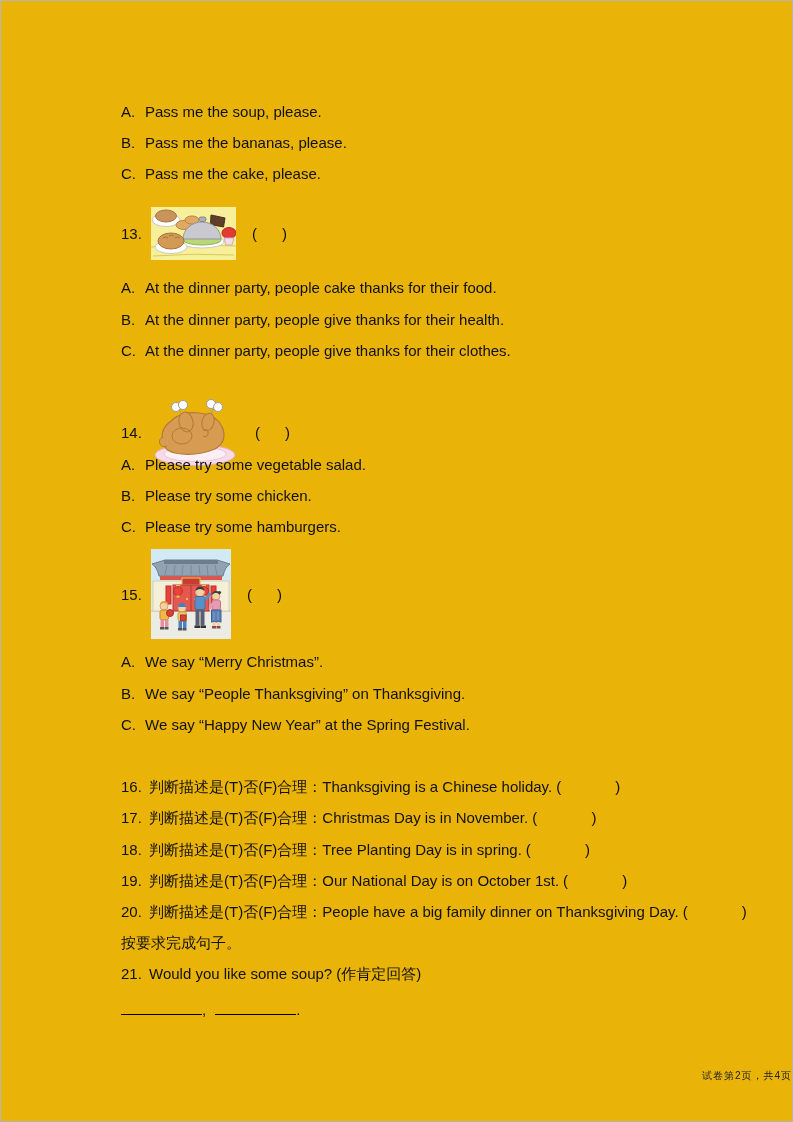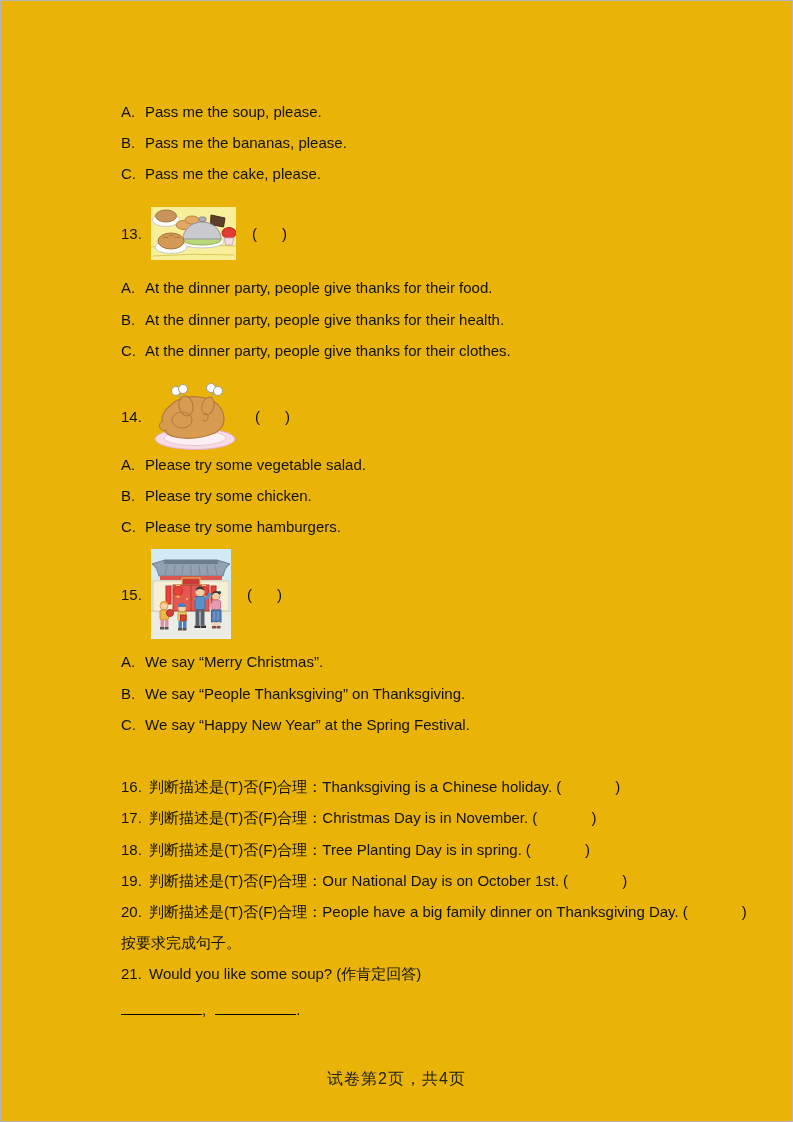--- a/index.html
+++ b/index.html
@@ -22,21 +22,21 @@
   .bracket { white-space:pre; }
   .imgq .bracket { margin-left:16px; }
   .tf .bracket { margin-left:4px; }
   .blank {
     display:inline-block; width:81px; height:15px;
     border-bottom:1px solid #000; vertical-align:baseline;
   }
   .blank2 { margin-left:9px; }
   .footer {
     position:absolute; left:0; right:0; top:1068px;
-    text-align:center; font-size:16px; color:#222; letter-spacing:1px;
+    text-align:right; font-size:10px; color:#222; letter-spacing:1px;
   }
 </style>
 </head>
 <body>
 
 <div class="page">
 
   <div class="line" style="top:100px"><span class="lbl">A.</span><span>Pass me the soup, please.</span></div>
   <div class="line" style="top:131px"><span class="lbl">B.</span><span>Pass me the bananas, please.</span></div>
   <div class="line" style="top:162px"><span class="lbl">C.</span><span>Pass me the cake, please.</span></div>
@@ -58,25 +58,25 @@
       <rect x="48" y="10" width="7" height="4.5" rx="2" fill="#aeaeb6" stroke="#84848e"></rect>
       <ellipse cx="78" cy="26" rx="7" ry="5.5" fill="#e23b32" stroke="#b52a24"></ellipse>
       <path d="M73 31 h10 l-2 7 h-6 z" fill="#f0dde6" stroke="#cbadbd"></path>
       <ellipse cx="20" cy="40" rx="16" ry="6.5" fill="#ffffff" stroke="#c9c9c9"></ellipse>
       <ellipse cx="20" cy="34" rx="13" ry="8" fill="#d29a55" stroke="#a8743c"></ellipse>
       <path d="M12 31 q2.5 -2 5 0 M18 29 q2.5 -2 5 0 M24 31 q2.5 -2 5 0" stroke="#a8743c" fill="none"></path>
     </svg>
     <span class="bracket">(      )</span>
   </div>
 
-  <div class="line" style="top:276px"><span class="lbl">A.</span><span>At the dinner party, people give thanks for their food.</span></div>
+  <div class="line" style="top:276px"><span class="lbl">A.</span><span>At the dinner party, people cake thanks for their food.</span></div>
   <div class="line" style="top:308px"><span class="lbl">B.</span><span>At the dinner party, people give thanks for their health.</span></div>
   <div class="line" style="top:339px"><span class="lbl">C.</span><span>At the dinner party, people give thanks for their clothes.</span></div>
 
-  <div class="imgq" style="top:380px;height:70px">
+  <div class="imgq" style="top:396px;height:70px">
     <span class="num">14.</span>
     <svg class="pic" width="88" height="70" viewBox="0 0 88 70">
       <ellipse cx="44" cy="58" rx="40" ry="10.5" fill="#f7dbe7" stroke="#e3afc6"></ellipse>
       <ellipse cx="44" cy="57" rx="31" ry="7.5" fill="#fcf0f5" stroke="#eec4d6"></ellipse>
       <g stroke="#9c9c9c" stroke-width="1" fill="#ffffff">
         <path d="M34 26 L 28 12"></path>
         <circle cx="25" cy="10" r="4.5"></circle>
         <circle cx="32" cy="8" r="4.5"></circle>
         <path d="M56 24 L 63 11"></path>
         <circle cx="60" cy="7" r="4.5"></circle>

